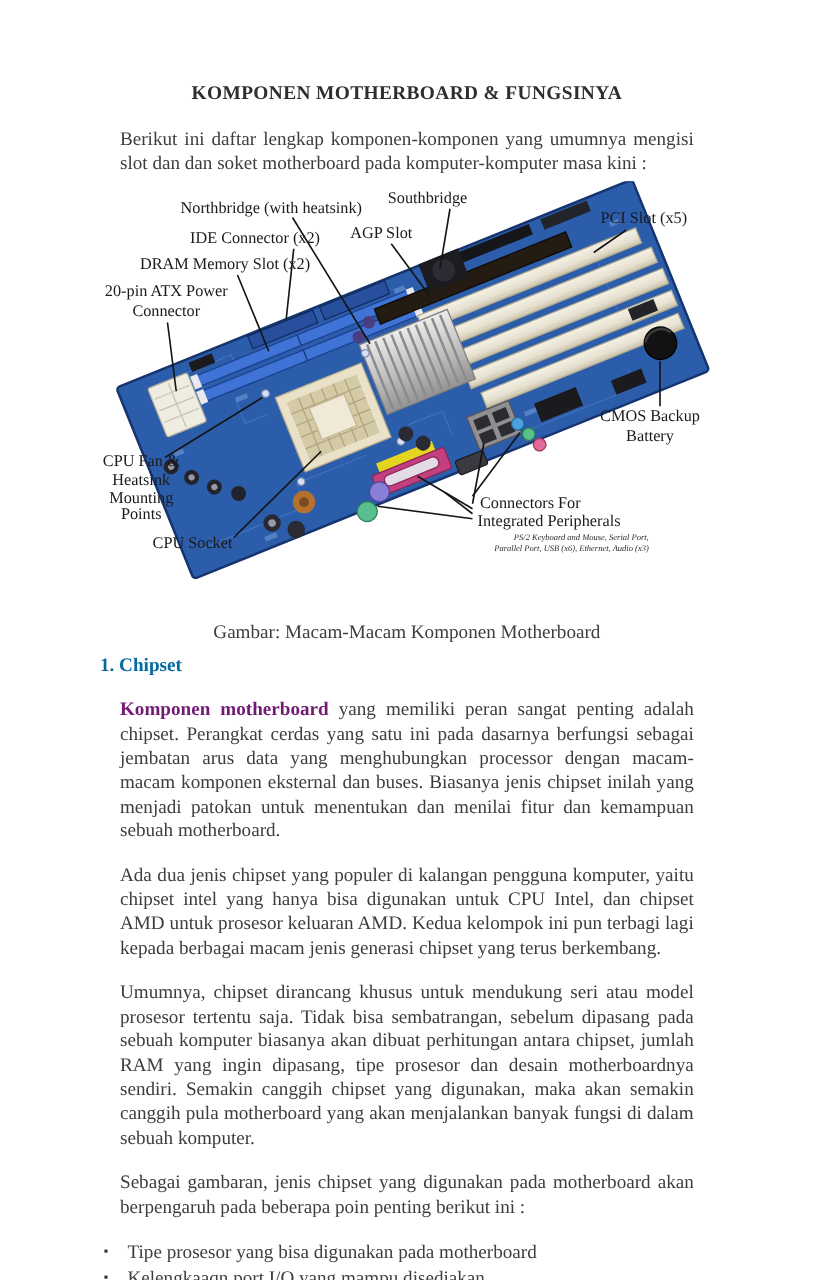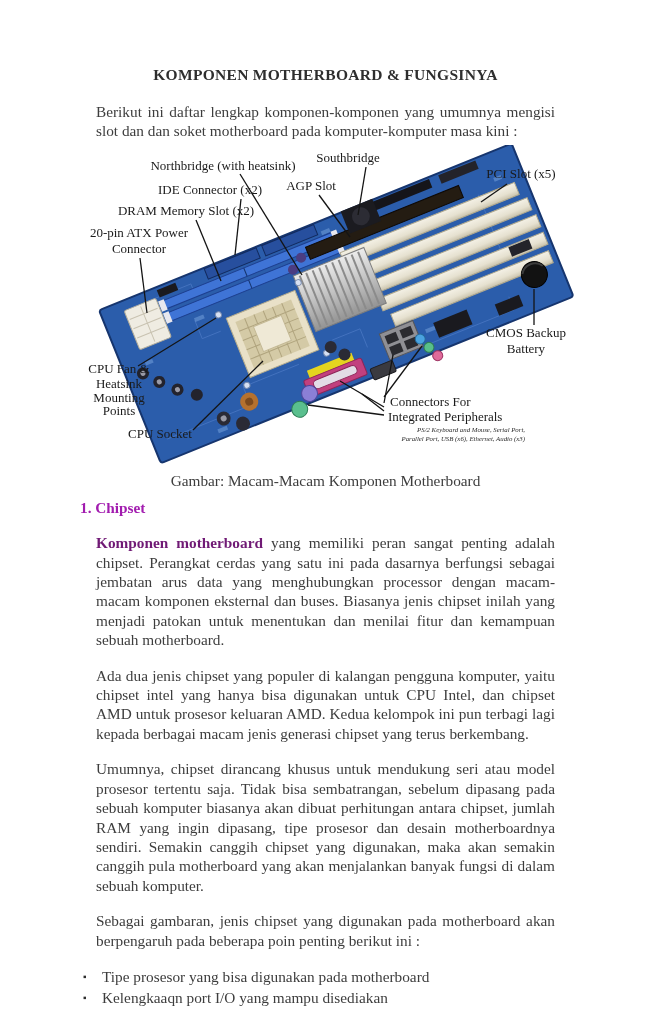--- a/index.html
+++ b/index.html
@@ -3,23 +3,23 @@
 <meta charset="utf-8">
 <style>
   html,body{margin:0;padding:0;background:#ffffff;}
   body{width:651px;height:1024px;overflow:hidden;
        font-family:"Liberation Serif", serif;color:#3d3d3d;}
   .page{padding:66px 80px 0 80px;}
   .doc-title{font-size:15.5px;font-weight:bold;color:#2e2e2e;
              text-align:center;letter-spacing:.3px;margin:0 0 18px 0;}
   p{margin:16px;font-size:15.3px;line-height:19.4px;text-align:justify;}
   .intro{margin-bottom:4px;}
-  .figure-wrap{width:516px;margin:2px 0 0 -8px;text-align:right;}
-  .fig-caption{text-align:center;margin:0 0 9px 0;}
-  .sec-heading{font-size:15.3px;font-weight:bold;color:#a21caf;margin:0 0 10px 0;}
+  .figure-wrap{width:516px;margin:2px 0 0 -8px;}
+  .fig-caption{text-align:center;margin:24px 0 9px 0;}
+  .sec-heading{font-size:15.3px;font-weight:bold;color:#0369a1;margin:0 0 10px 0;}
   .gap{margin-top:13px;}
   .link{color:#701a75;font-weight:bold;cursor:pointer;}
   ul.sq{list-style:none;margin:13px 0 0 0;padding:0;}
   ul.sq li{position:relative;font-size:15.3px;line-height:21px;padding-left:22px;text-align:left;}
   ul.sq li::before{content:"▪";position:absolute;left:3px;top:0;font-size:10px;color:#2e2e2e;}
   svg text{font-family:"Liberation Serif", serif;fill:#1a1a1a;}
   .lbl{font-size:13px;}
   .lbl-sub{font-size:6.8px;font-style:italic;fill:#2a2a2a;}
   .leader{stroke:#141414;stroke-width:1.3;fill:none;}
 </style>

